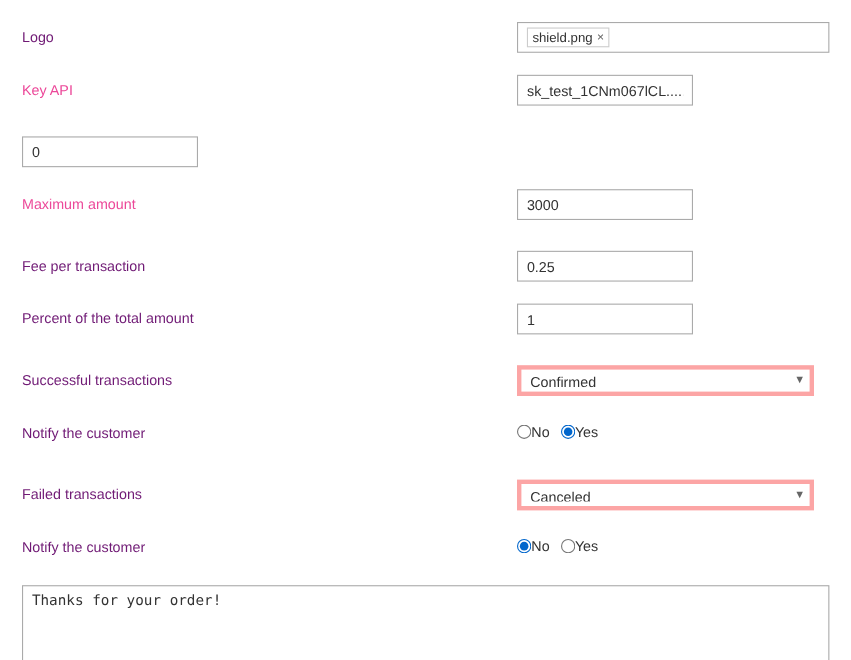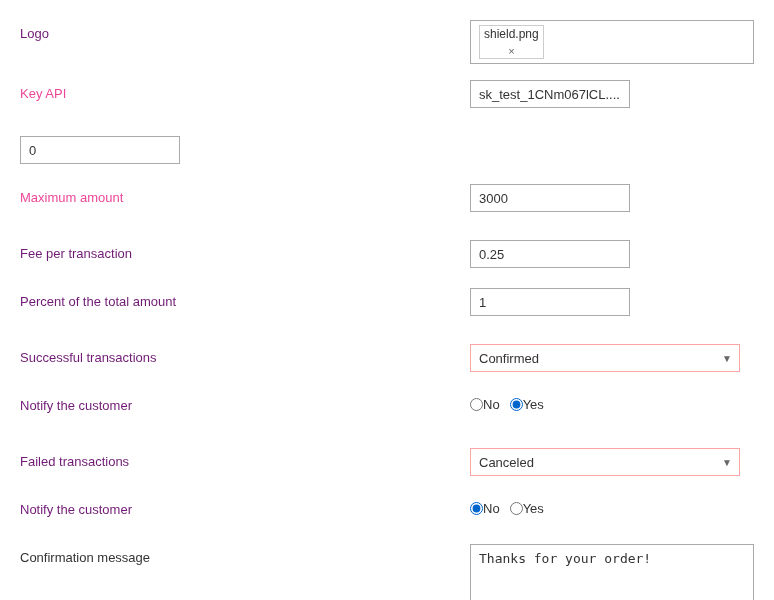--- a/index.html
+++ b/index.html
@@ -50,21 +50,20 @@
     }
 
     .tag {
       background: #fff;
       border: 1px solid #ccc;
       padding: 1px 4px;
       font-size: 12px;
       display: flex;
       align-items: center;
       gap: 4px;
-      flex-direction: column;
     }
 
     .tag-close {
       cursor: pointer;
       color: #666;
       font-size: 11px;
     }
 
     .text-input {
       border: 1px solid #aaa;
@@ -90,21 +89,21 @@
       position: relative;
       display: inline-block;
       width: 270px;
     }
 
     .select-wrap select {
       width: 100%;
       padding: 4px 24px 4px 8px;
       height: 28px;
       font-size: 13px;
-      border: 1px solid #fca5a5;
+      border: 4px solid #fca5a5;
       background: #fff;
       appearance: none;
       -webkit-appearance: none;
       cursor: pointer;
       color: #333;
     }
 
     .select-arrow {
       position: absolute;
       right: 8px;
@@ -273,17 +272,16 @@
       </label>
       <label class="radio-option">
         <input type="radio" name="notify2" value="yes" style="">
         <span>Yes</span>
       </label>
     </div>
   </div>
 </div>
 
 <div class="confirmation-row">
-  <div class="confirmation-label">Confirmation message</div>
   <div class="form-control-wrap">
     <textarea class="textarea-field" style="">Thanks for your order!</textarea>
   </div>
 </div>
 
 </body></html>

